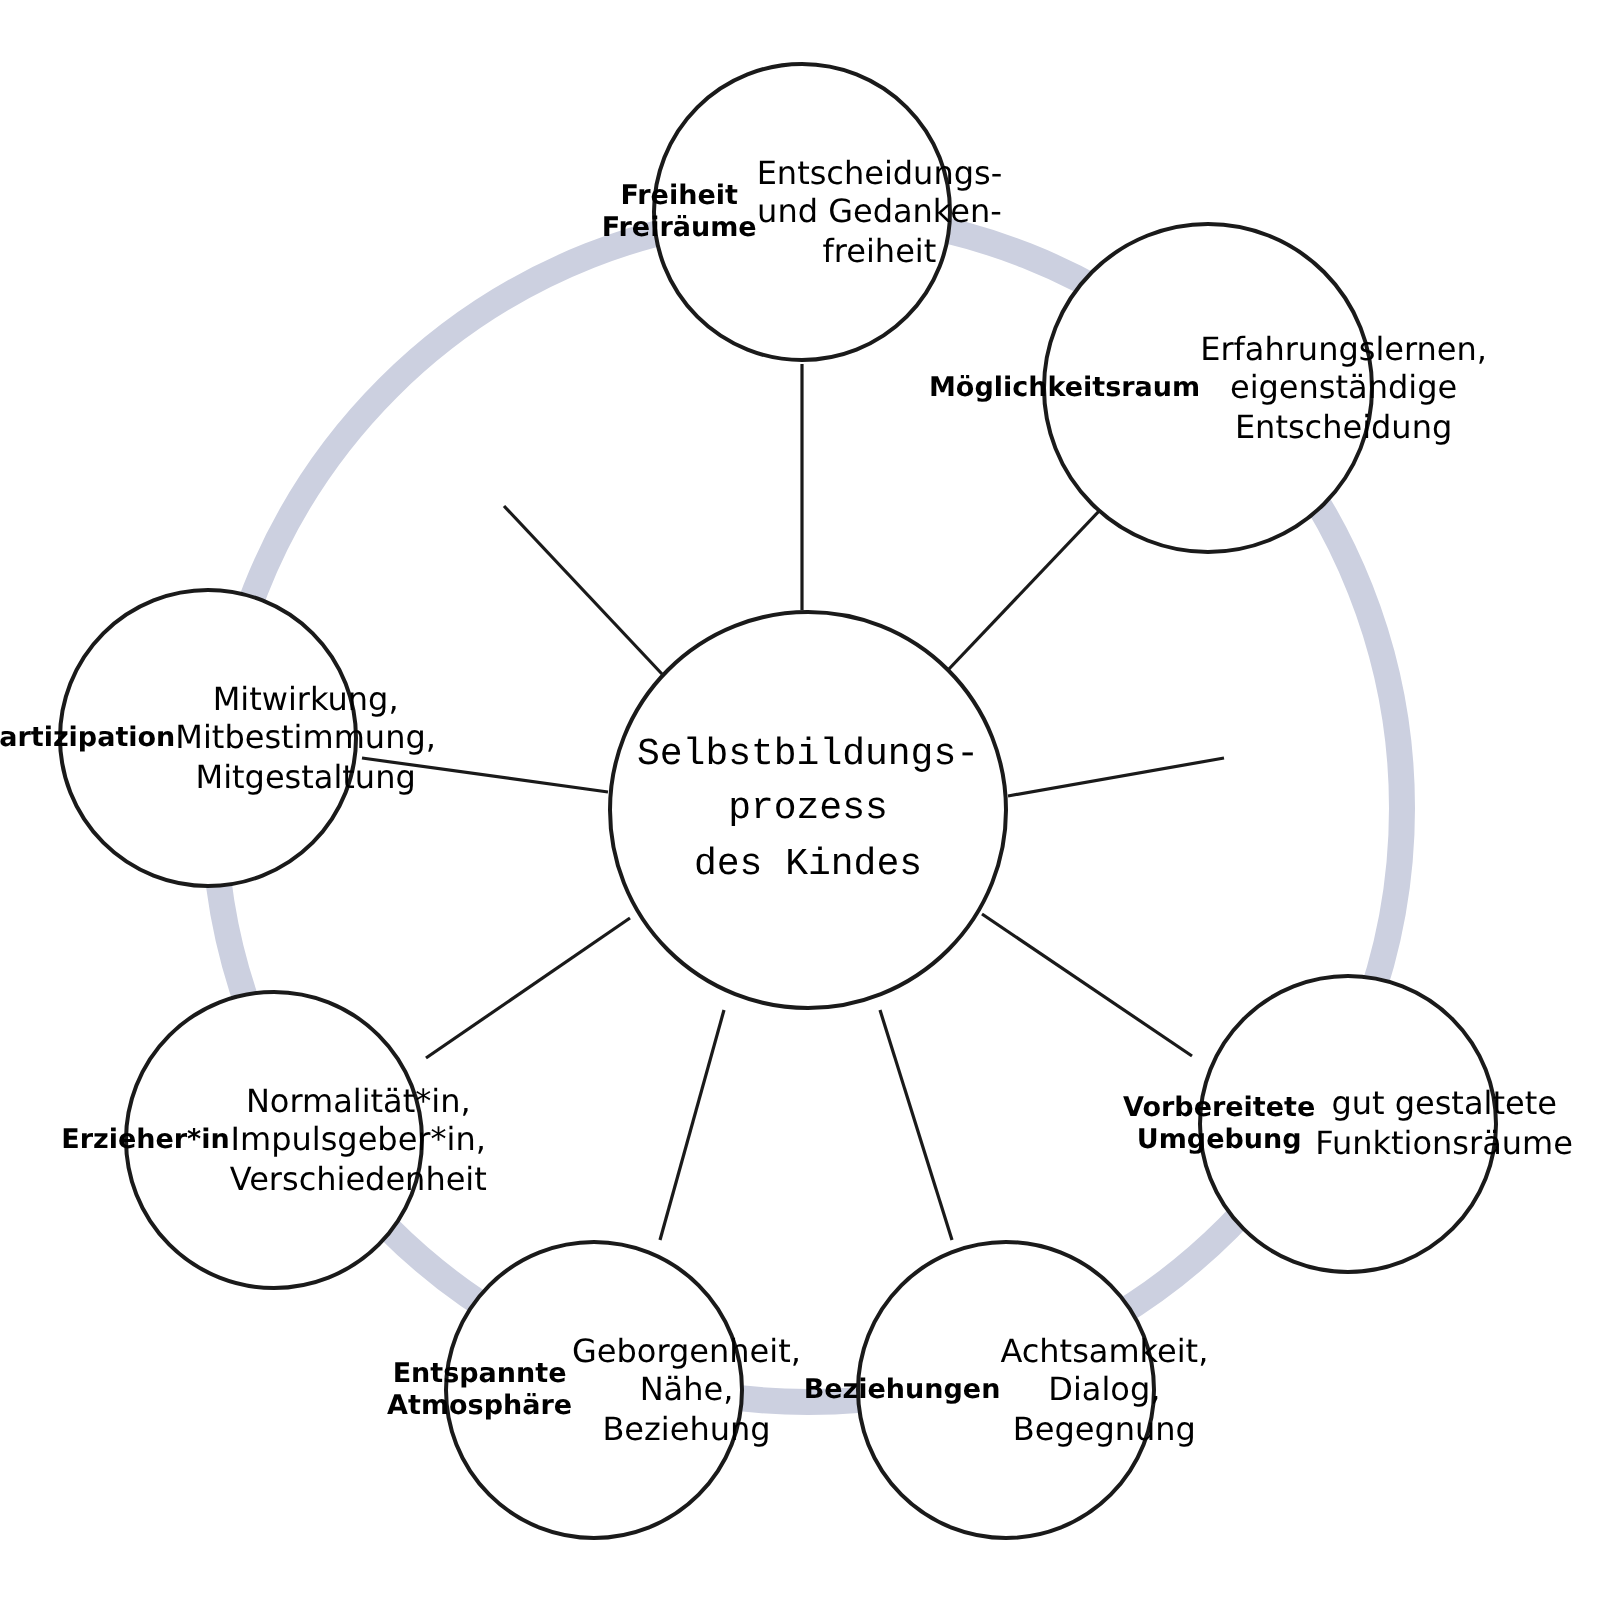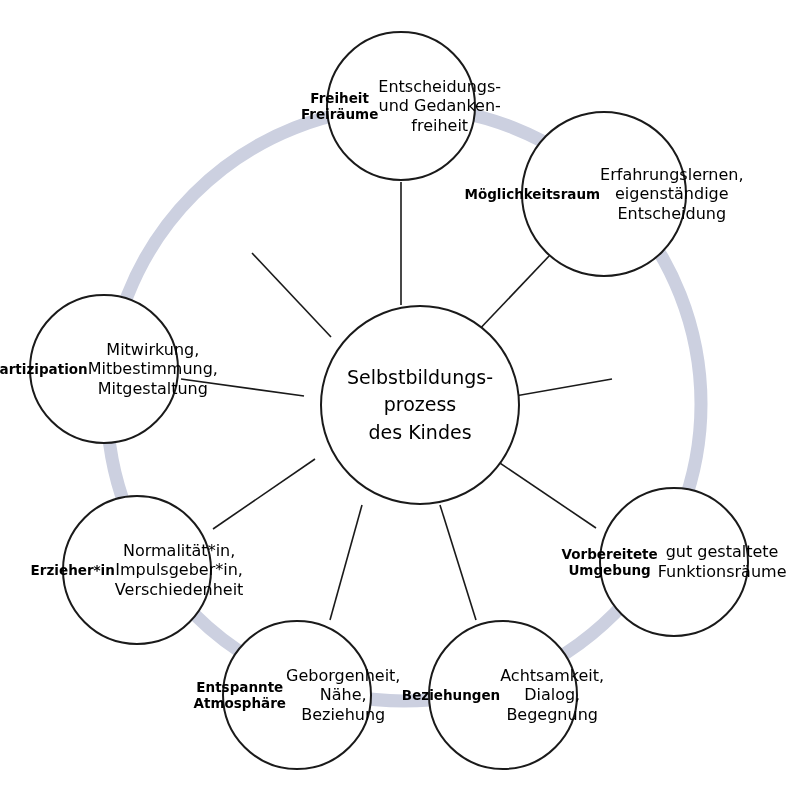--- a/index.html
+++ b/index.html
@@ -43,23 +43,24 @@
     line-height: 1.22;
   }
   .node .gap {
     height: 0.55em;
   }
 
   
   #center-node {
     width: 200px;
     height: 200px;
-    left: 320px;
+    left: 304px;
     top: 305px;
     border-width: 2px;
+    font-family: Liberation Mono, monospace;
   }
   #center-node .title {
     font-size: 19px;
     font-weight: normal;
     line-height: 1.45;
   }
 
   
   .sat {
     width: 150px;

